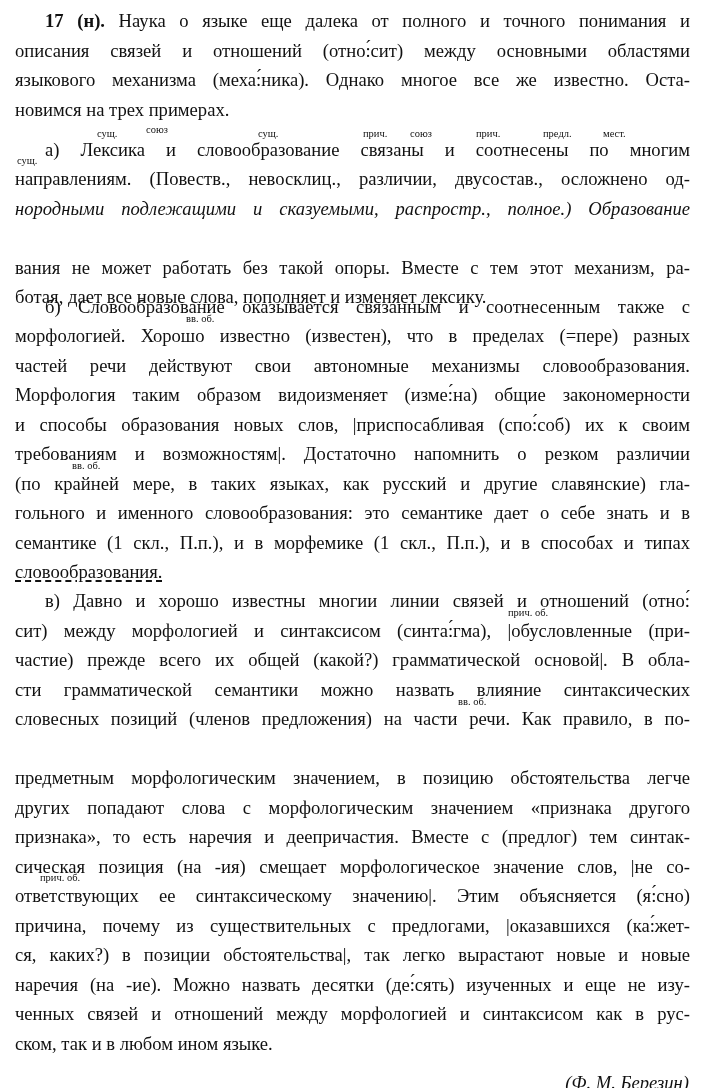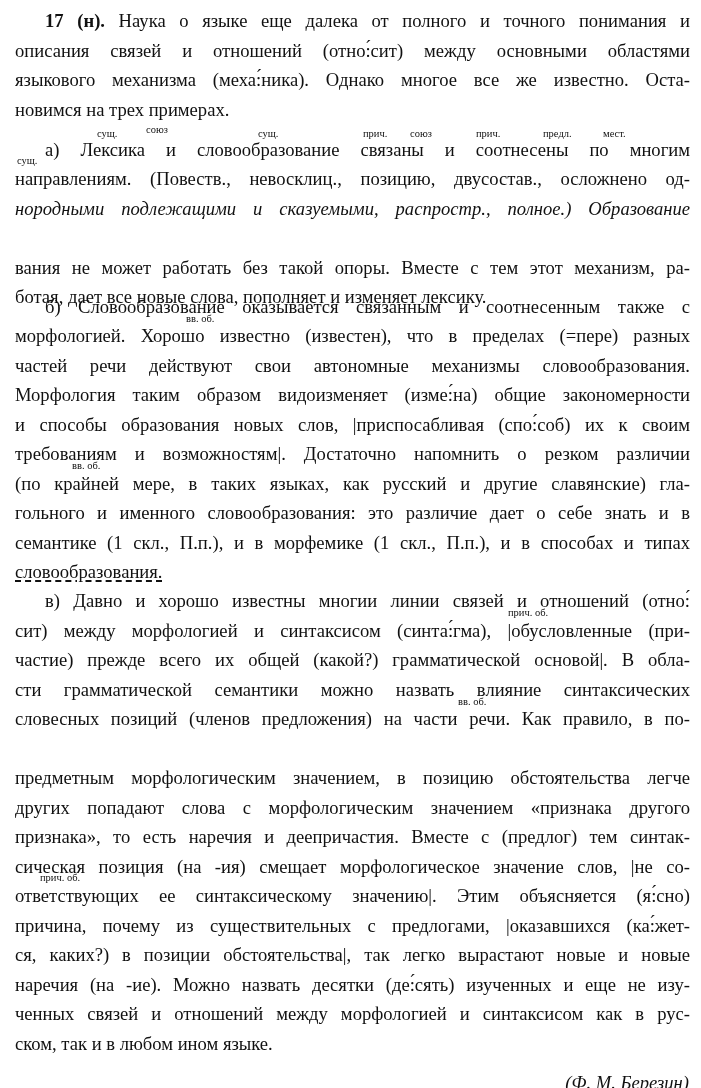--- a/index.html
+++ b/index.html
@@ -32,36 +32,36 @@
   <span class="note" style="left:146px; top:124px">союз</span>
   <span class="note" style="left:258px; top:128px">сущ.</span>
   <span class="note" style="left:363px; top:128px">прич.</span>
   <span class="note" style="left:410px; top:128px">союз</span>
   <span class="note" style="left:476px; top:128px">прич.</span>
   <span class="note" style="left:543px; top:128px">предл.</span>
   <span class="note" style="left:603px; top:128px">мест.</span>
   <span class="note" style="left:17px; top:155px">сущ.</span>
 
   <div class="line indent" style="top:136px">а) Лексика и словообразование связаны и соотнесены по многим</div>
-  <div class="line" style="top:165px">направлениям. (Повеств., невосклиц., позицию, двусостав., осложнено од-</div>
+  <div class="line" style="top:165px">направлениям. (Повеств., невосклиц., различии, двусостав., осложнено од-</div>
   <div class="line i" style="top:195px">нородными подлежащими и сказуемыми, распростр., полное.) Образование</div>
   <div class="line" style="top:254px">вания не может работать без такой опоры. Вместе с тем этот механизм, ра-</div>
   <div class="line last" style="top:283px">ботая, дает все новые слова, пополняет и изменяет лексику.</div>
 
   <span class="note" style="left:186px; top:313px">вв. об.</span>
   <span class="note" style="left:72px; top:460px">вв. об.</span>
 
   <div class="line indent" style="top:293px">б) Словообразование оказывается связанным и соотнесенным также с</div>
   <div class="line" style="top:322px">морфологией. Хорошо известно (известен), что в пределах (=пере) разных</div>
   <div class="line" style="top:352px">частей речи действуют свои автономные механизмы словообразования.</div>
   <div class="line" style="top:381px">Морфология таким образом видоизменяет (изме:́на) общие закономерности</div>
   <div class="line" style="top:411px">и способы образования новых слов, |приспосабливая (спо:́соб) их к своим</div>
   <div class="line" style="top:440px">требованиям и возможностям|. Достаточно напомнить о резком различии</div>
   <div class="line" style="top:470px">(по крайней мере, в таких языках, как русский и другие славянские) гла-</div>
-  <div class="line" style="top:499px">гольного и именного словообразования: это различие дает о себе знать и в</div>
+  <div class="line" style="top:499px">гольного и именного словообразования: это семантике дает о себе знать и в</div>
   <div class="line" style="top:529px">семантике (1 скл., П.п.), и в морфемике (1 скл., П.п.), и в способах и типах</div>
   <div class="line last ud" style="top:558px; width:auto">словообразования.</div>
 
   <span class="note" style="left:508px; top:607px">прич. об.</span>
   <span class="note" style="left:458px; top:696px">вв. об.</span>
   <span class="note" style="left:40px; top:872px">прич. об.</span>
 
   <div class="line indent" style="top:587px">в) Давно и хорошо известны многии линии связей и отношений (отно:́</div>
   <div class="line" style="top:617px">сит) между морфологией и синтаксисом (синта:́гма), |обусловленные (при-</div>
   <div class="line" style="top:646px">частие) прежде всего их общей (какой?) грамматической основой|. В обла-</div>

